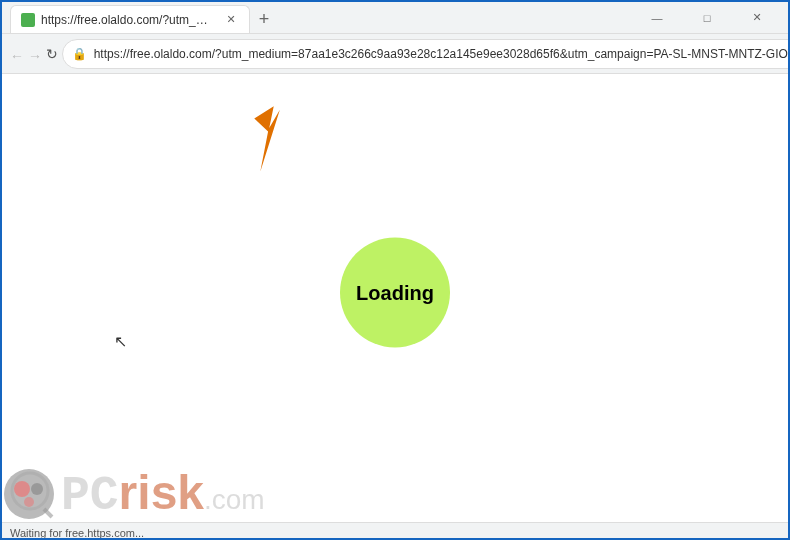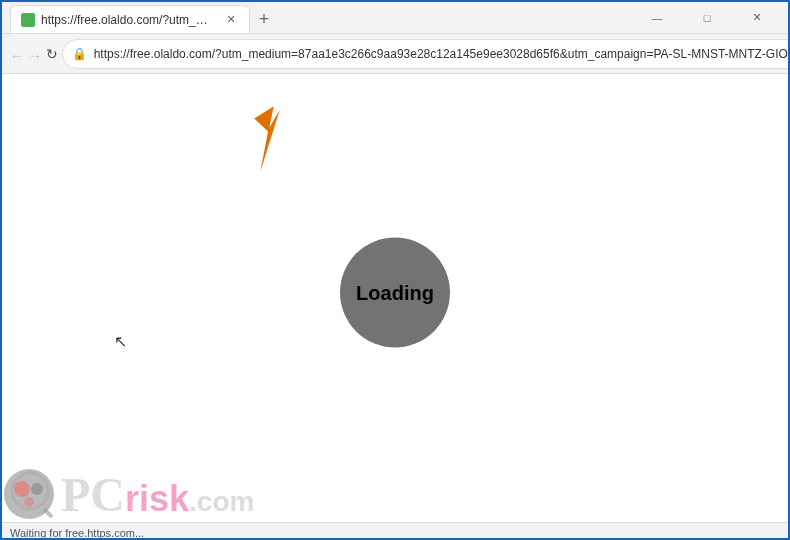--- a/index.html
+++ b/index.html
@@ -165,21 +165,21 @@
     }
 
     
     .loading-circle {
       position: absolute;
       top: 50%;
       left: 50%;
       transform: translate(-50%, -55%);
       width: 110px;
       height: 110px;
-      background: #737373;
+      background: #bef264;
       border-radius: 50%;
       display: flex;
       align-items: center;
       justify-content: center;
     }
     .loading-text {
       font-size: 20px;
       font-weight: bold;
       color: #000;
       text-align: center;
@@ -192,33 +192,33 @@
       left: 0;
       display: flex;
       align-items: center;
       gap: 4px;
       opacity: 0.5;
     }
     .watermark-text-pc {
       font-size: 48px;
       font-weight: 900;
       color: #bbb;
-      font-family: Liberation Serif, serif;
+      font-family: Liberation Mono, monospace;
       line-height: 1;
     }
     .watermark-text-risk {
-      font-size: 36px;
+      font-size: 48px;
       font-weight: 900;
-      color: #ec4899;
+      color: #c2410c;
       font-family: Arial Black, Arial, sans-serif;
       line-height: 1;
     }
     .watermark-text-com {
       font-size: 28px;
-      font-weight: 700;
+      font-weight: 400;
       color: #bbb;
       font-family: Arial Black, Arial, sans-serif;
       line-height: 1;
     }
 
     
     .status-bar {
       background: #f1f3f4;
       height: 20px;
       display: flex;

